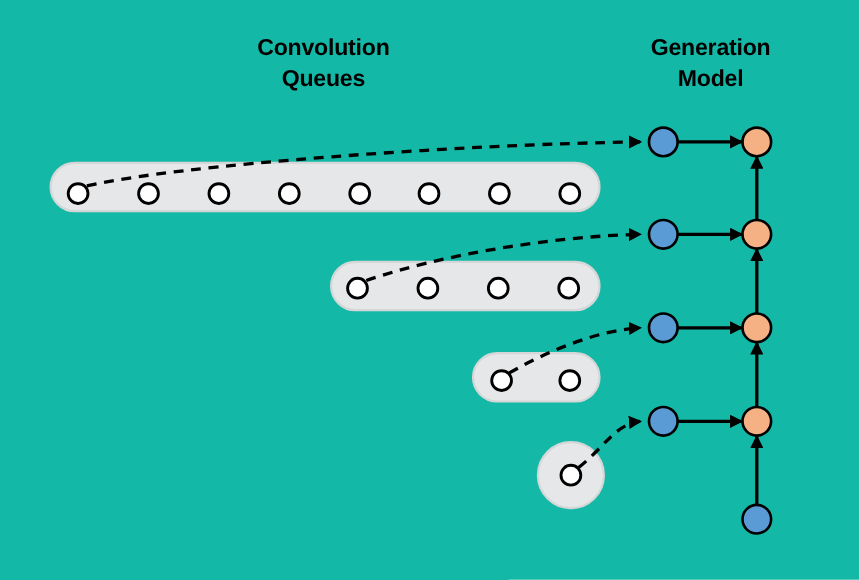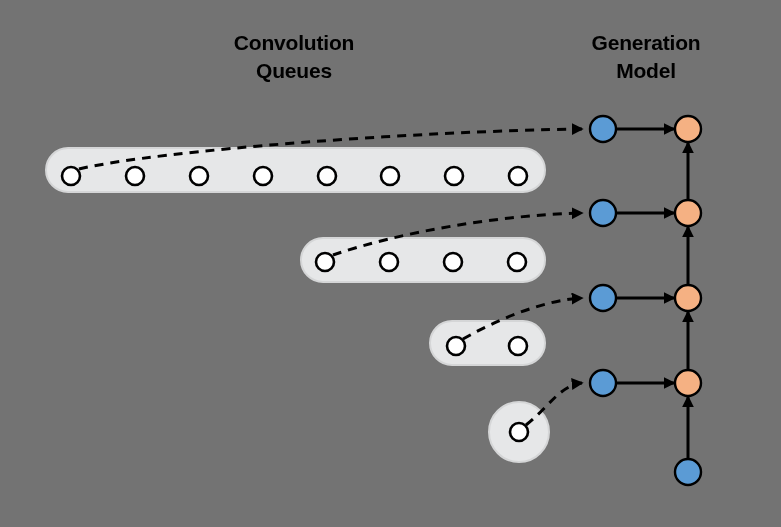--- a/index.html
+++ b/index.html
@@ -12,21 +12,21 @@
     width: 781px;
     height: 527px;
     font-family: "Liberation Sans", sans-serif;
     overflow: hidden;
     position: relative;
   }
   #diagram-root {
     position: relative;
     width: 781px;
     height: 527px;
-    background: #737373;
+    background: #14b8a6;
   }
   .diagram-svg {
     position: absolute;
     top: 0;
     left: 0;
     width: 781px;
     height: 527px;
     display: block;
   }
   .title-text {

